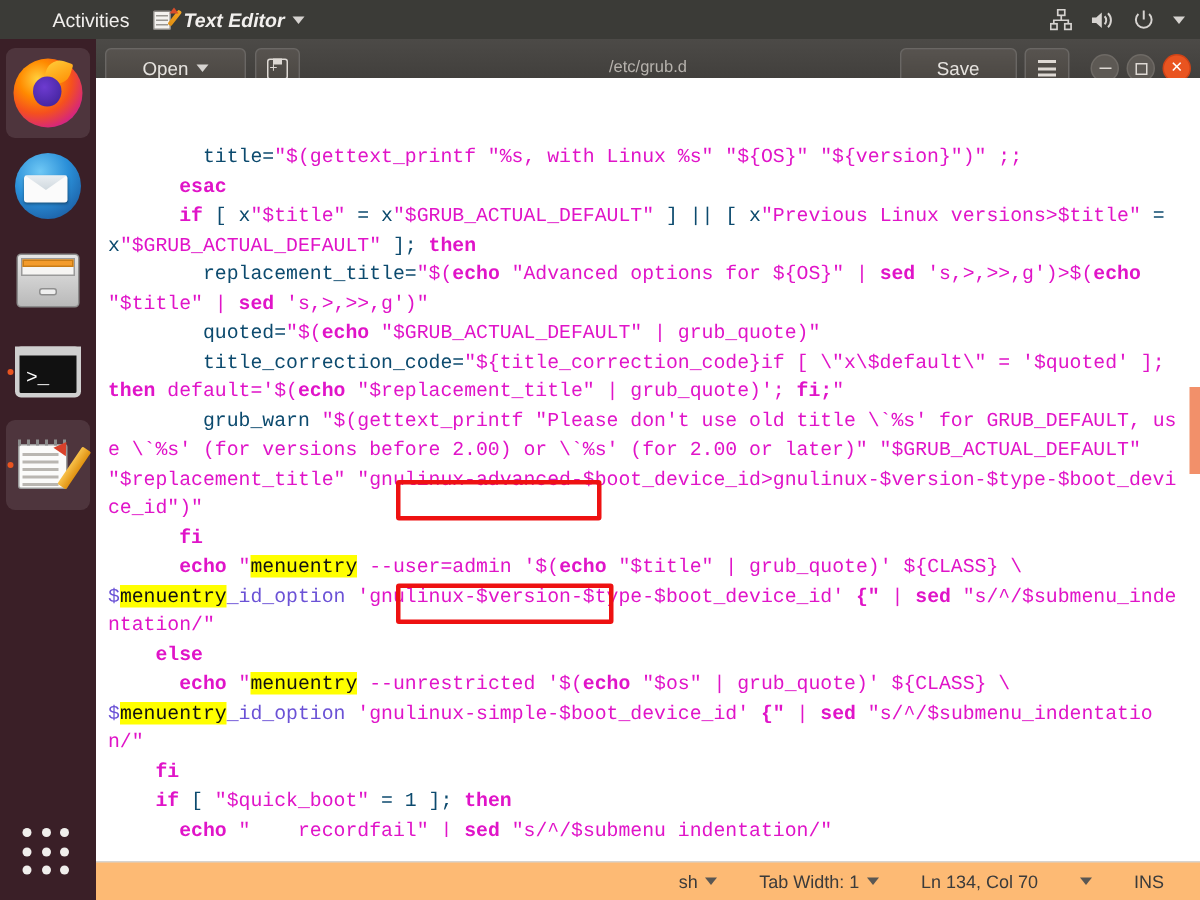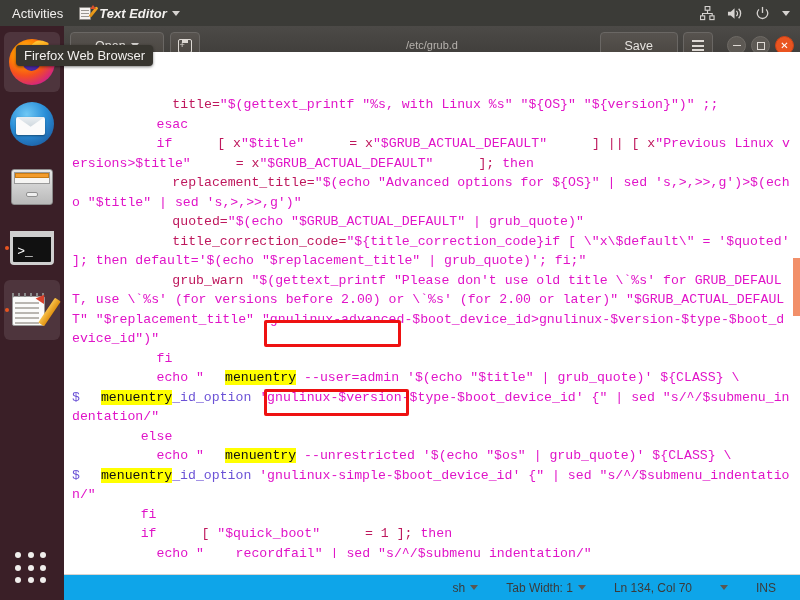--- a/index.html
+++ b/index.html
@@ -7,21 +7,21 @@
     width:800px; height:600px; overflow:hidden;
     font-family:"Liberation Sans", sans-serif;
     background:#2c0d16;
   }
   #screen { position:relative; width:800px; height:600px; }
 
   
   #topbar {
     position:absolute; left:0; top:0; width:800px; height:26px;
     background:#3b3b37; color:#e8e6e3;
-    display:flex; align-items:center; font-size:13px;
+    display:flex; align-items:center; font-size:13px;padding-left:23px;
   }
   #topbar .activities { padding:0 10px 0 12px; font-weight:400; color:#f2f0ee; }
   #topbar .appmenu { display:flex; align-items:center; gap:5px; padding:0 6px;font-style:italic; }
   #topbar .appmenu .name { font-weight:bold; color:#f2f0ee; }
   #topbar .clock {
     position:absolute; left:0; right:0; text-align:center; font-weight:bold;
     font-size:13px; color:#f2f0ee; pointer-events:none;margin-top:44px;
   }
   #topbar .sysarea {
     margin-left:auto; display:flex; align-items:center; gap:12px;
@@ -148,31 +148,31 @@
   #codearea{
     position:relative;height:506px;background:#ffffff;overflow:hidden;
     font-family:"Liberation Mono","DejaVu Sans Mono",monospace;
     font-size:13.2px;line-height:19.5px;
     padding:4px 8px 0 8px;
     white-space:pre-wrap;word-break:break-all;
     color:#3b3b3b;
     margin-top:-14px;
   }
   #codearea .ln{display:block;}
-  .k  {color:#e014c8;font-weight:normal;}   
+  .k  {color:#e014c8;font-weight:bold;}   
   .m  {color:#e014c8;}                    
   .b  {color:#6b52d6;}                    
-  .g  {color:#be185d;margin-left:37px;}                    
-  .hl {background:#ffff00;color:#111;margin-left:21px;}    
+  .g  {color:#0c4a6e;}                    
+  .hl {background:#ffff00;color:#111;}    
 
   #vscroll{position:absolute;right:0;top:206px;width:7px;height:58px;background:#f2906a;}
 
   #statusbar{
     position:absolute;left:0;bottom:0;width:736px;height:26px;
-    background:#0ea5e9;border-top:1px solid #d8d4d0;
+    background:#fdba74;border-top:1px solid #d8d4d0;
     display:flex;align-items:center;justify-content:flex-end;
     gap:0px;font-size:12px;color:#3b3b3b;padding-right:10px;
   }
   #statusbar .sitem{display:flex;align-items:center;gap:5px;padding:0 14px;}
   .caretdark{width:0;height:0;border-left:4px solid transparent;border-right:4px solid transparent;
              border-top:5px solid #5a5753;display:inline-block;}
 
   
   .annbox{position:absolute;border:3px solid #ee1111;border-radius:2px;pointer-events:none;}
 </style>
@@ -336,14 +336,13 @@
       </div>
       <div class="sitem">
         <span>INS</span>
       </div>
     </div>
   </div>
 
   <div class="annbox" style="left:264px; top:320px; width:137px; height:27px;"></div>
   <div class="annbox" style="left:264px; top:389px; width:145px; height:27px;"></div>
 
-  <div id="tooltip">Firefox Web Browser</div>
 </div>
 
 </body></html>

